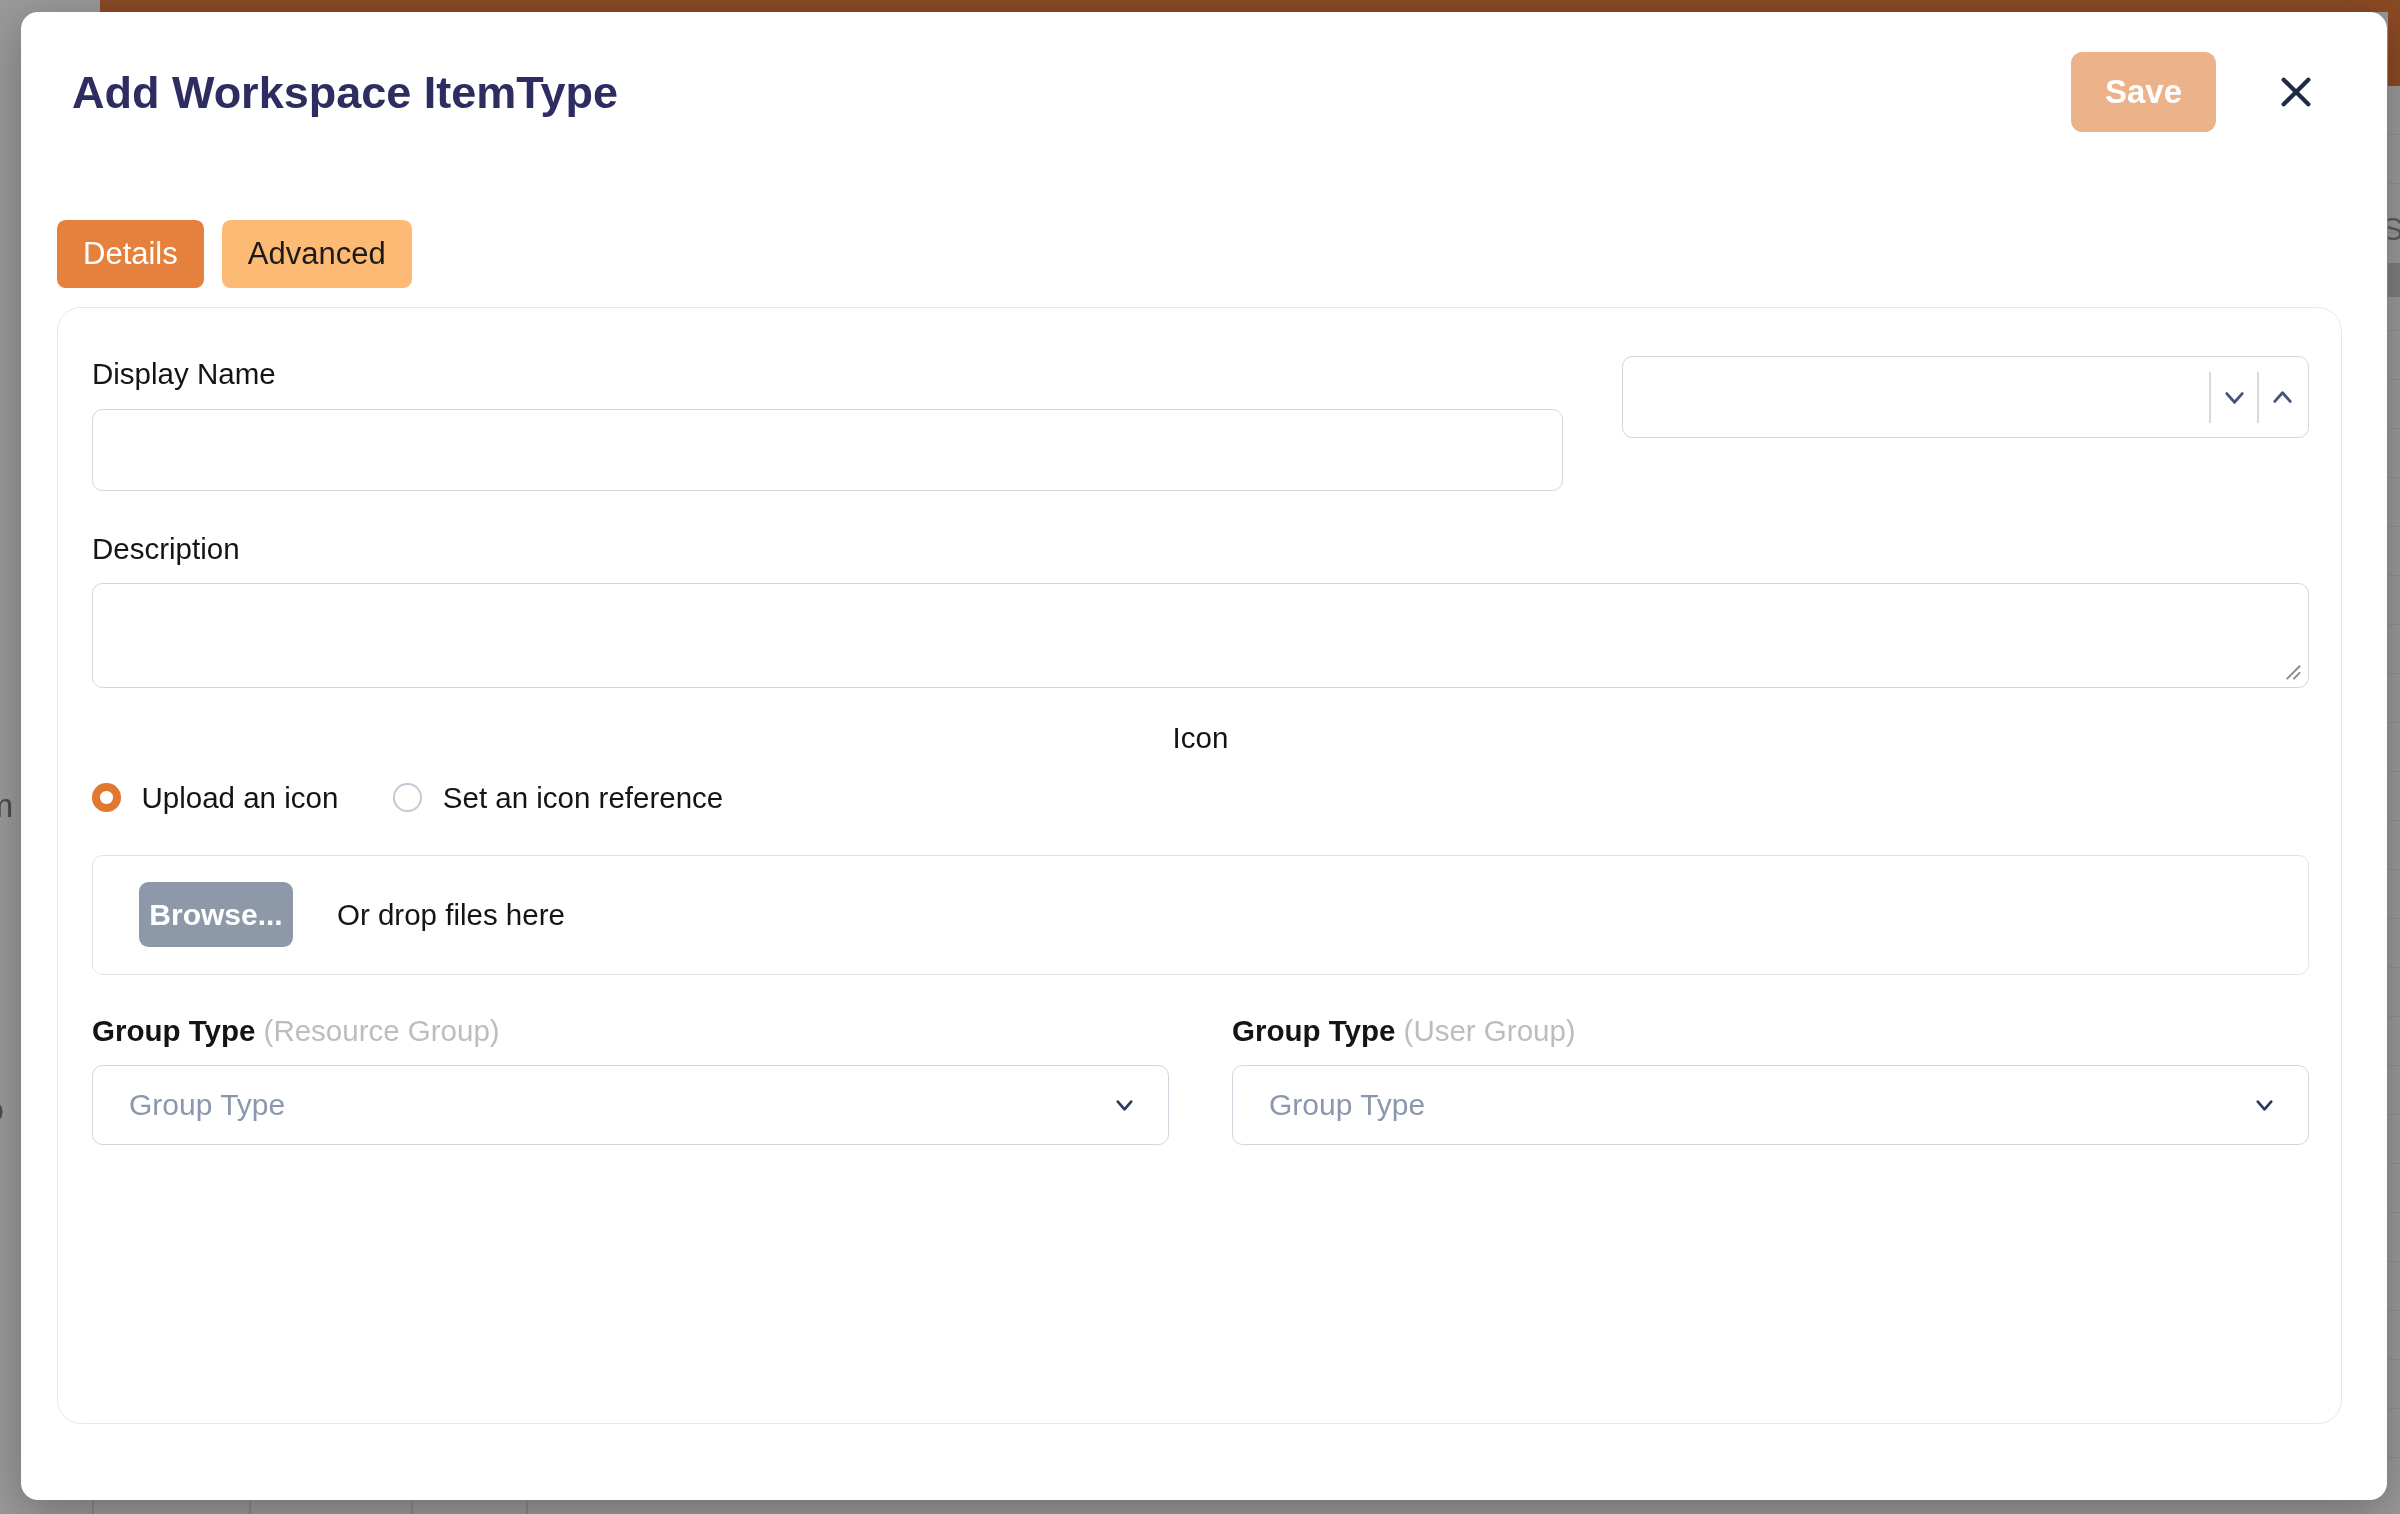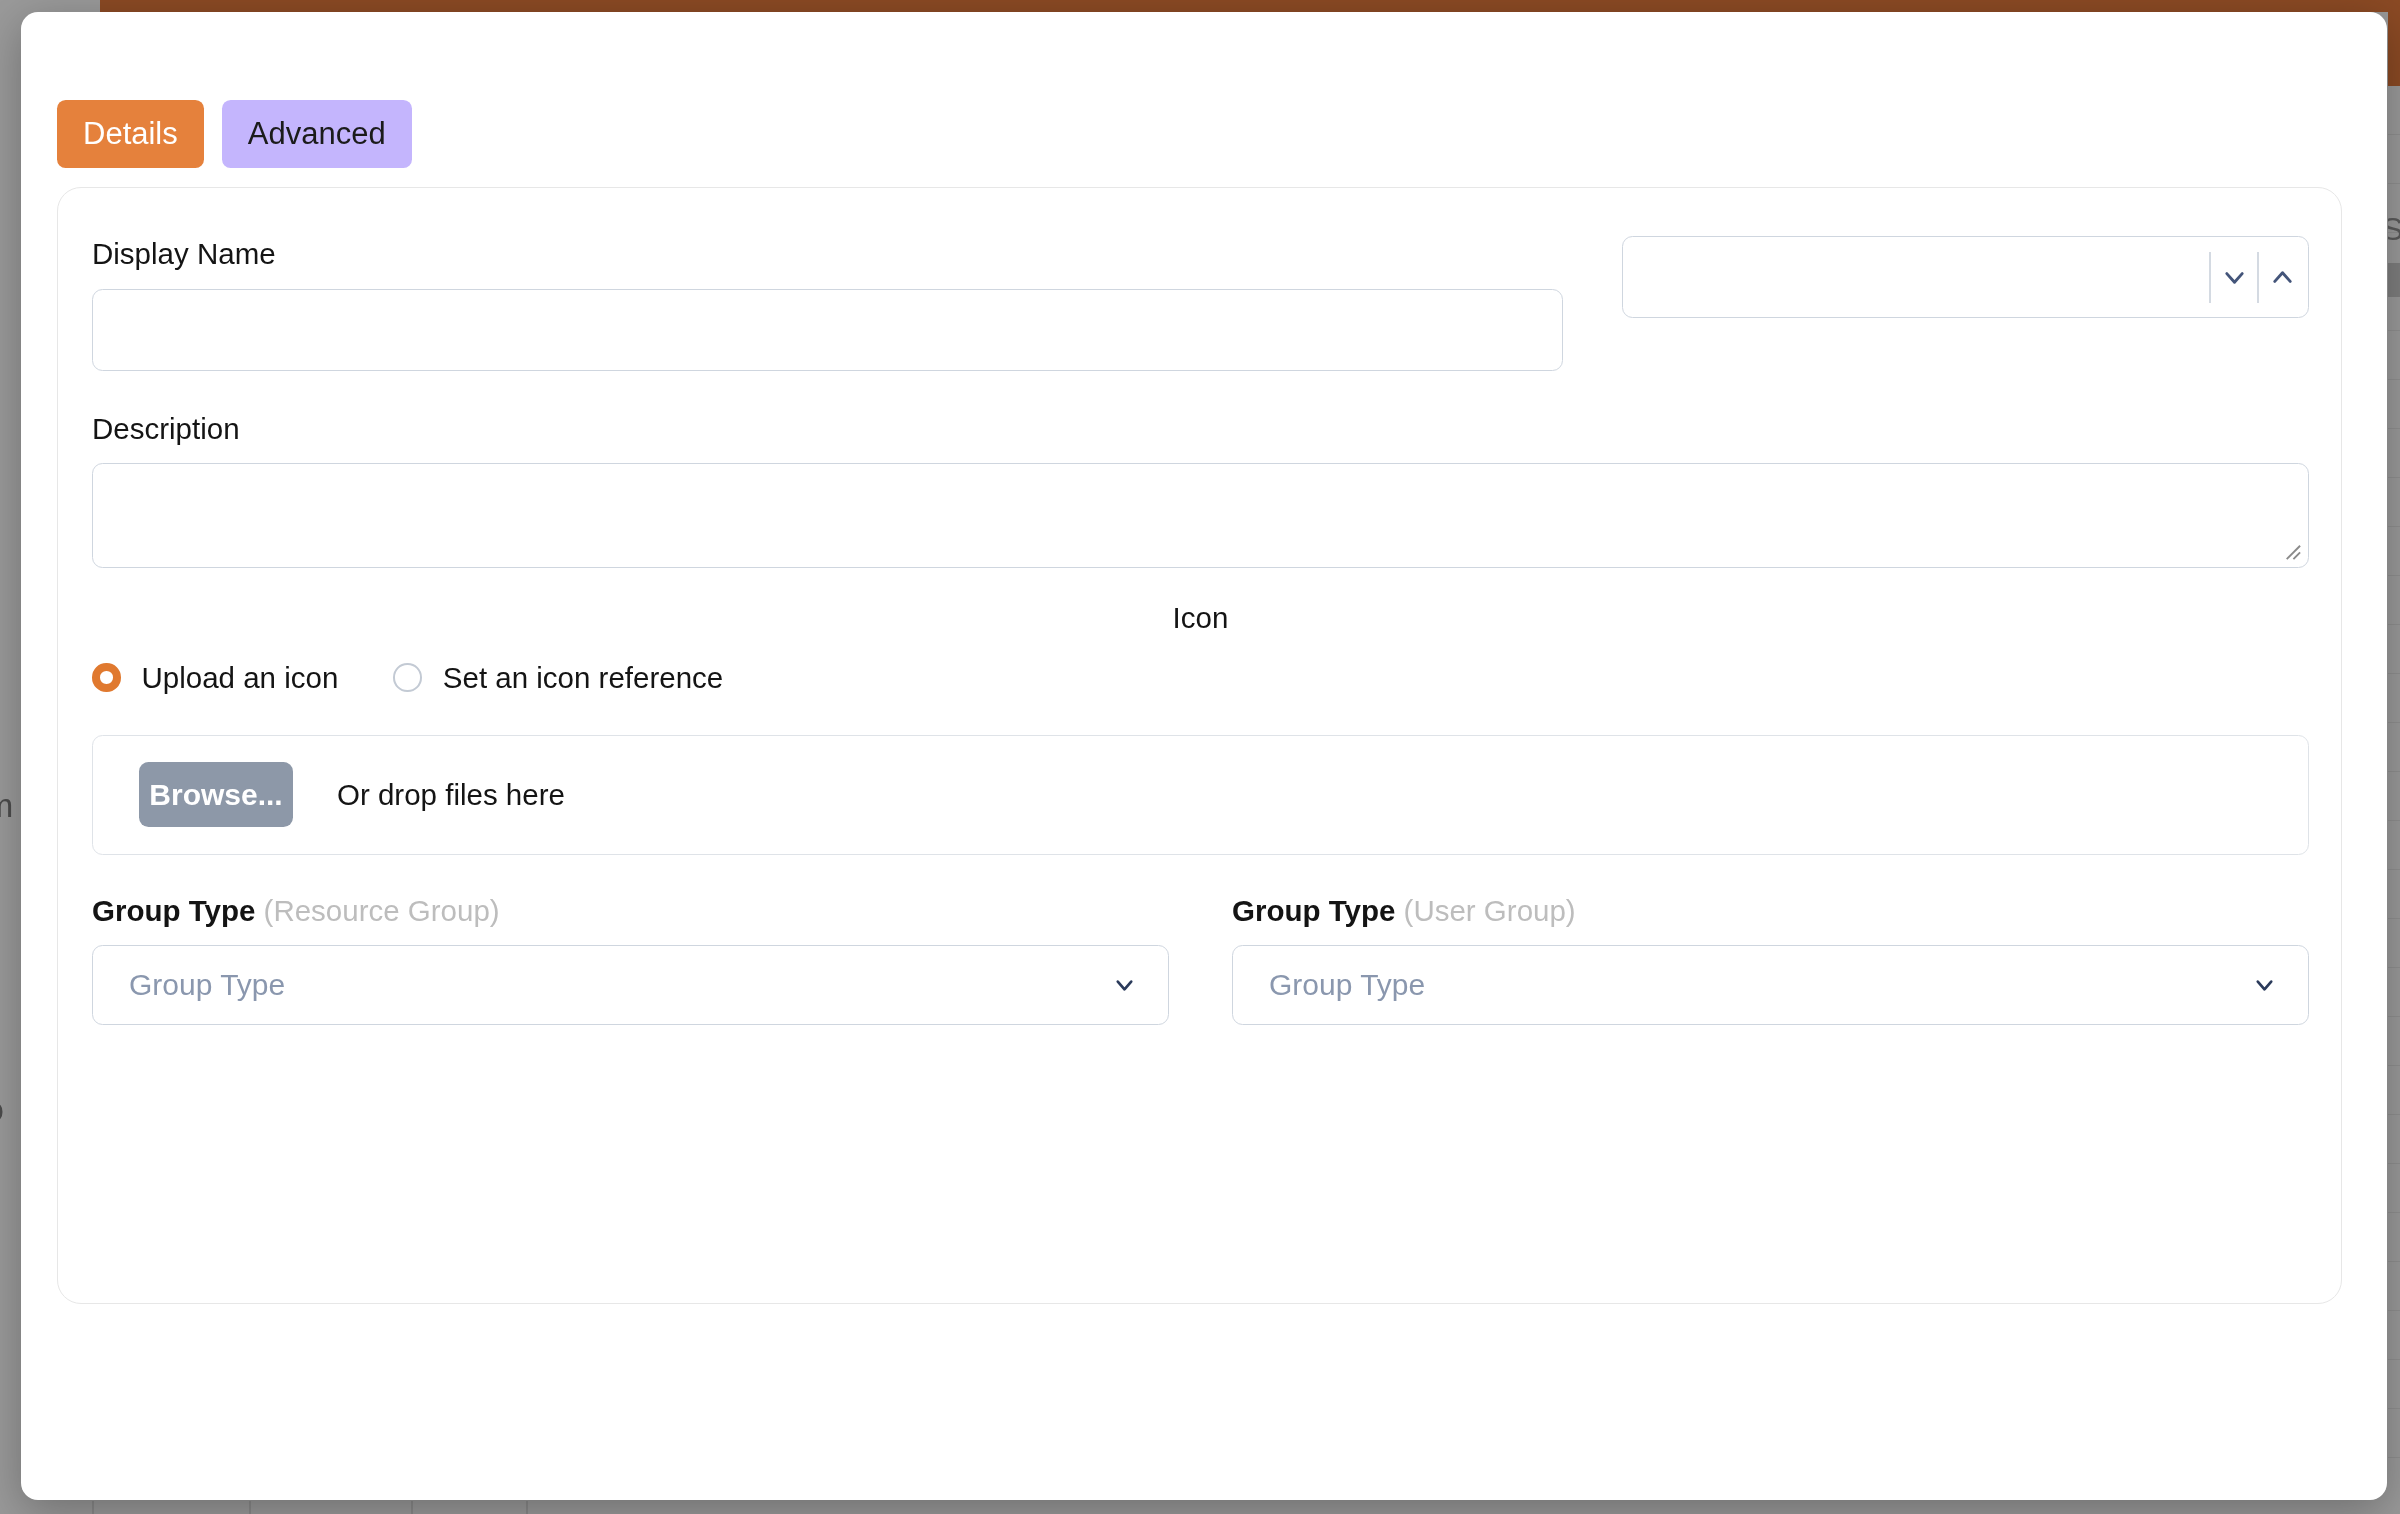--- a/index.html
+++ b/index.html
@@ -36,21 +36,21 @@
     width:145px;height:80px;border:none;border-radius:11.4px;background:#ecb289;
     color:#ffffff;font-size:33px;font-weight:700;font-family:inherit;cursor:pointer;
   }
   .close-btn{background:none;border:none;padding:0;margin-left:59px;width:42px;height:42px;cursor:pointer;display:flex;align-items:center;justify-content:center;}
 
   
   .tabs{display:flex;gap:18px;margin:88px 0 0 36px;}
   .tab{height:68px;padding:16px 26px;border:none;border-radius:8.6px;font-family:inherit;
        font-size:31px;display:flex;align-items:center;cursor:pointer;}
   .tab.active{background:#e5813c;color:#ffffff;}
-  .tab.inactive{background:#c4b5fd;color:#1b1b1b;}
+  .tab.inactive{background:#fdba74;color:#1b1b1b;}
 
   
   .card{
     margin:19px 23px 0 36px;width:2285px;height:1117px;
     border:1.9px solid #e7e7e7;border-radius:24px;background:#fff;
     padding:48px 32px 0 34px;
   }
   .field-label{display:block;font-size:29.5px;color:#141414;margin-bottom:17px;line-height:1.2;}
   .field-label .hint{color:#bdbdbd;font-weight:400;}
   .bold-label{font-weight:700;}
@@ -123,20 +123,30 @@
   <div class="frag frag-right" style="top:211px;font-size:32px;z-index:1;"><span>Se</span></div>
   <div class="bottom-strip">
     <i style="left:92px;"></i>
       <i style="left:249px;"></i>
       <i style="left:411px;"></i>
       <i style="left:526px;"></i>
   </div>
 
   <div class="modal">
 
+    <div class="modal-header">
+      <div class="modal-title">Add Workspace ItemType</div>
+      <button class="save-btn">Save</button>
+      <button class="close-btn">
+        <svg width="36" height="36" viewBox="0 0 38 38">
+          <line x1="6" y1="6" x2="32" y2="32" stroke="#1f2b45" stroke-width="4.5" stroke-linecap="round"></line>
+          <line x1="32" y1="6" x2="6" y2="32" stroke="#1f2b45" stroke-width="4.5" stroke-linecap="round"></line>
+        </svg>
+      </button>
+    </div>
 
     <div class="tabs">
       <button class="tab active">Details</button>
       <button class="tab inactive">Advanced</button>
     </div>
 
     <div class="card">
 
       <div class="row row-1">
         <div class="col-display">

